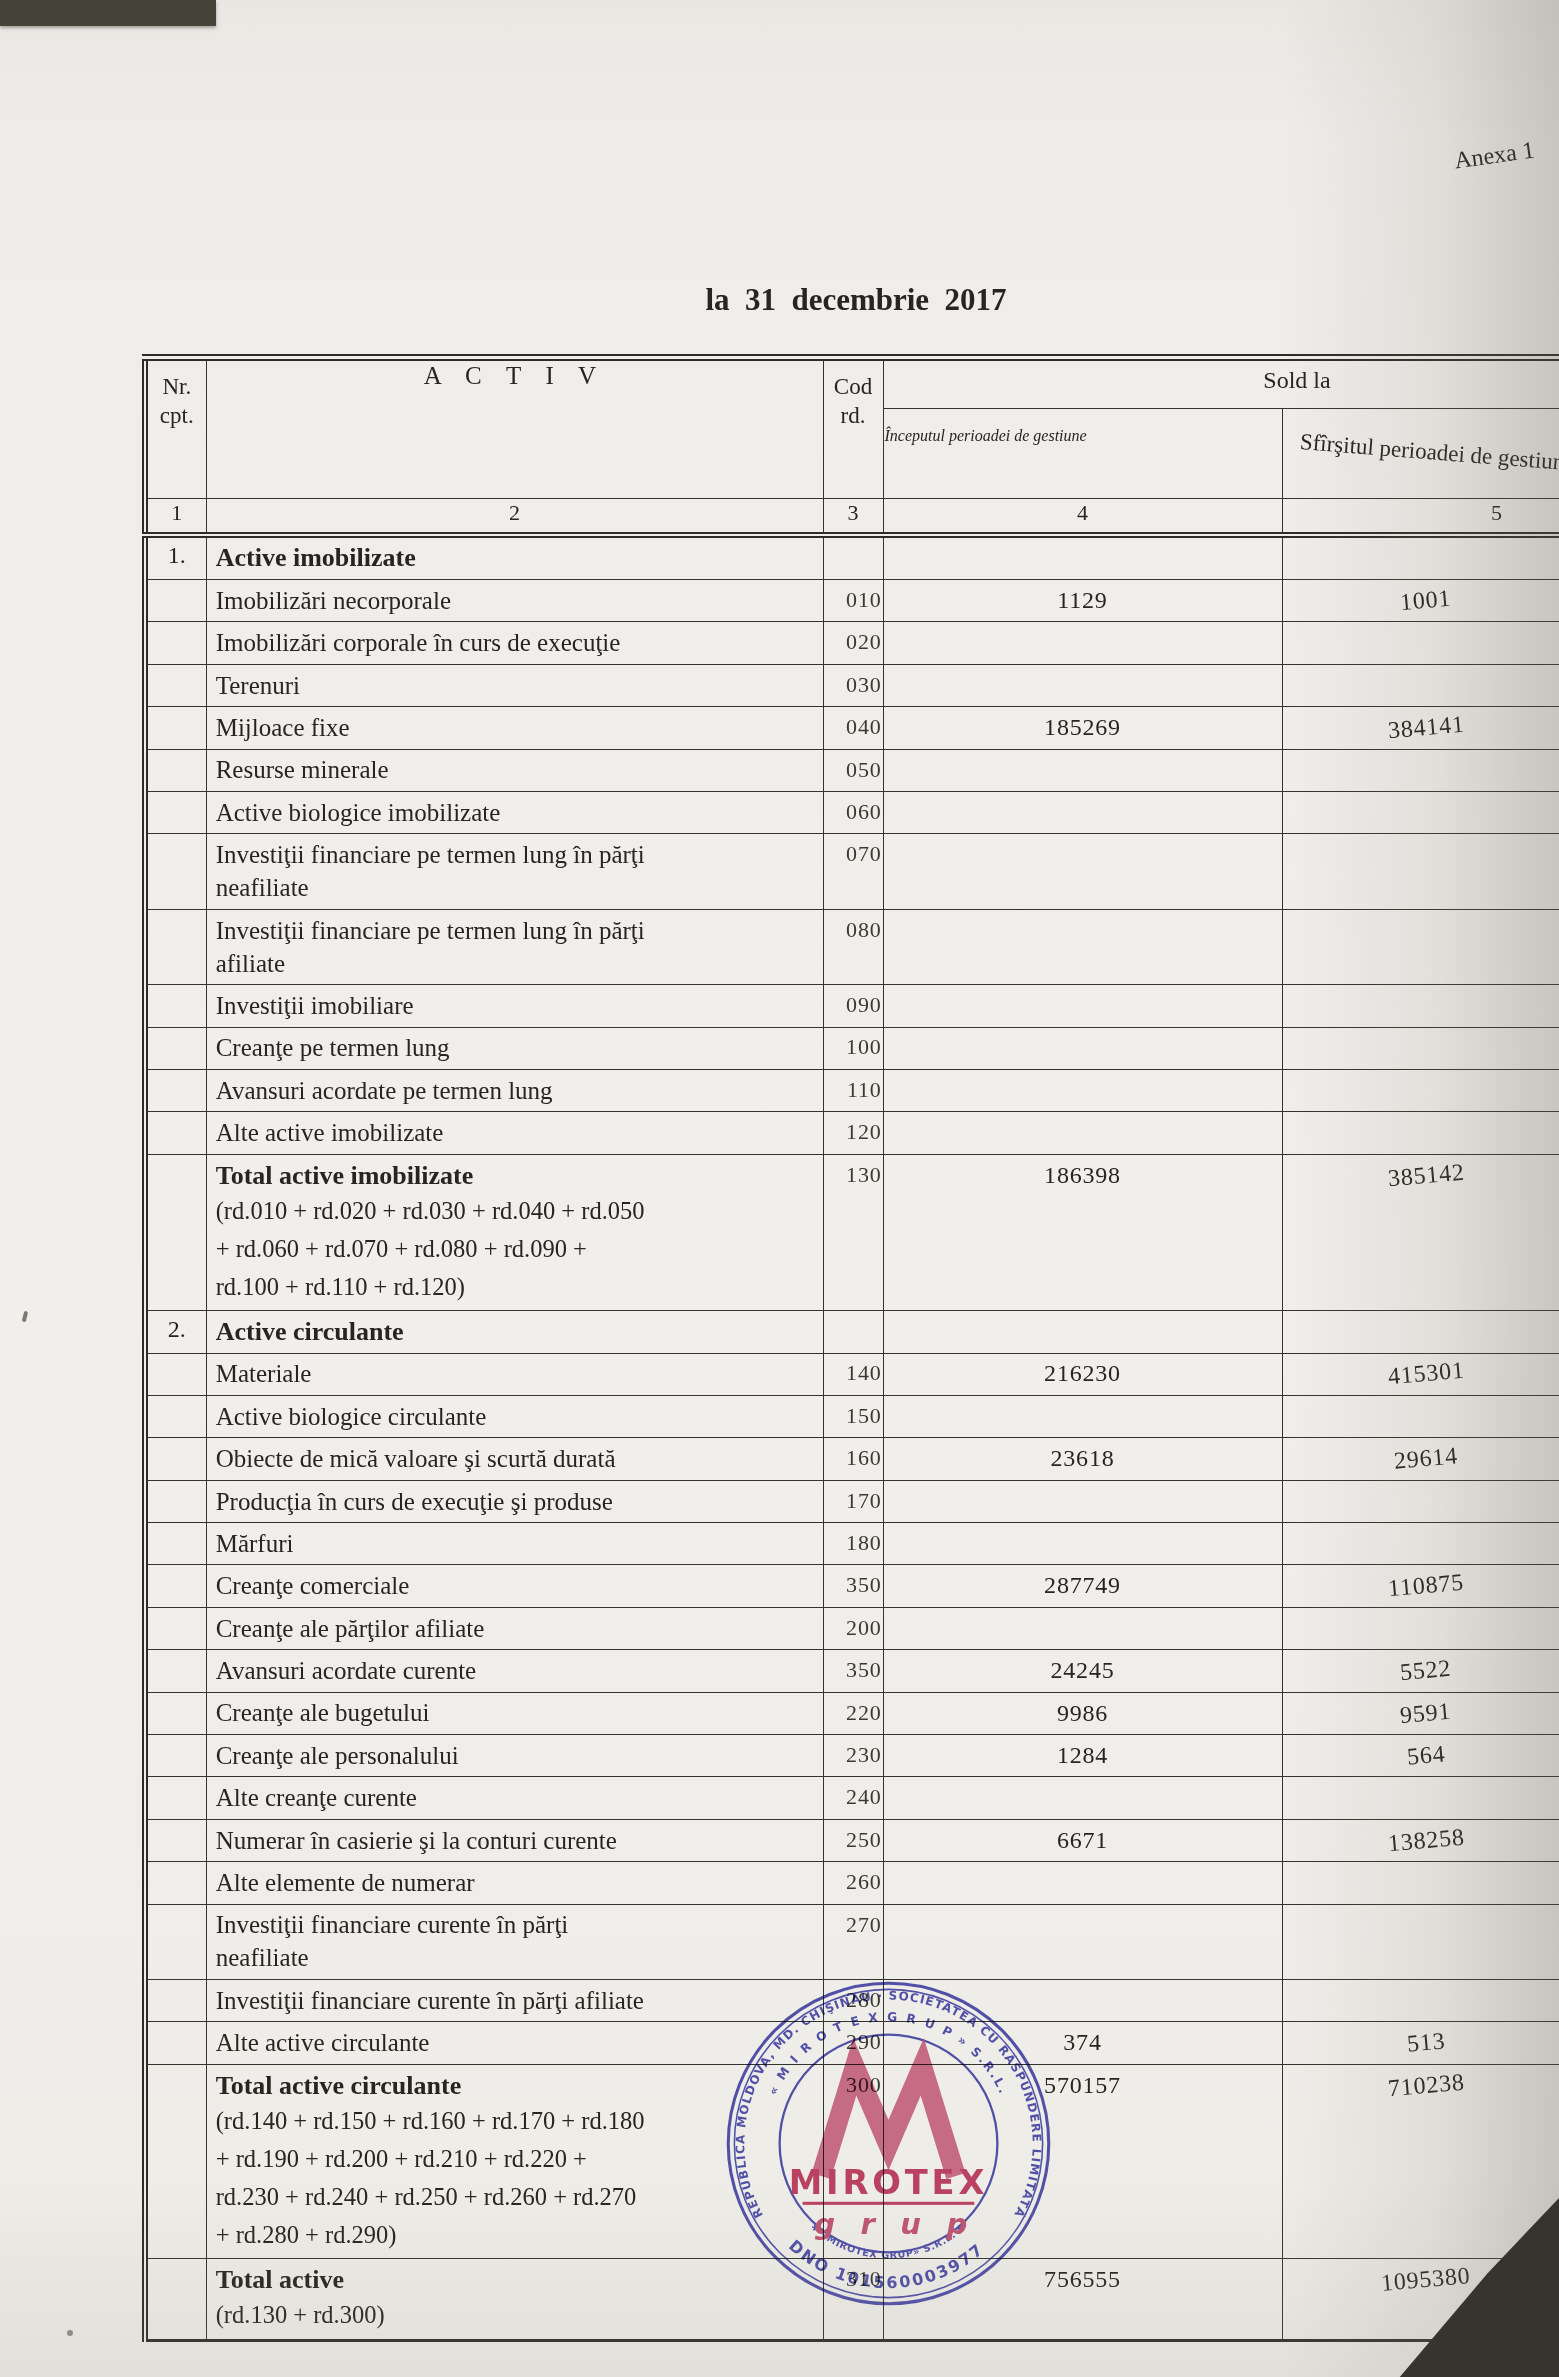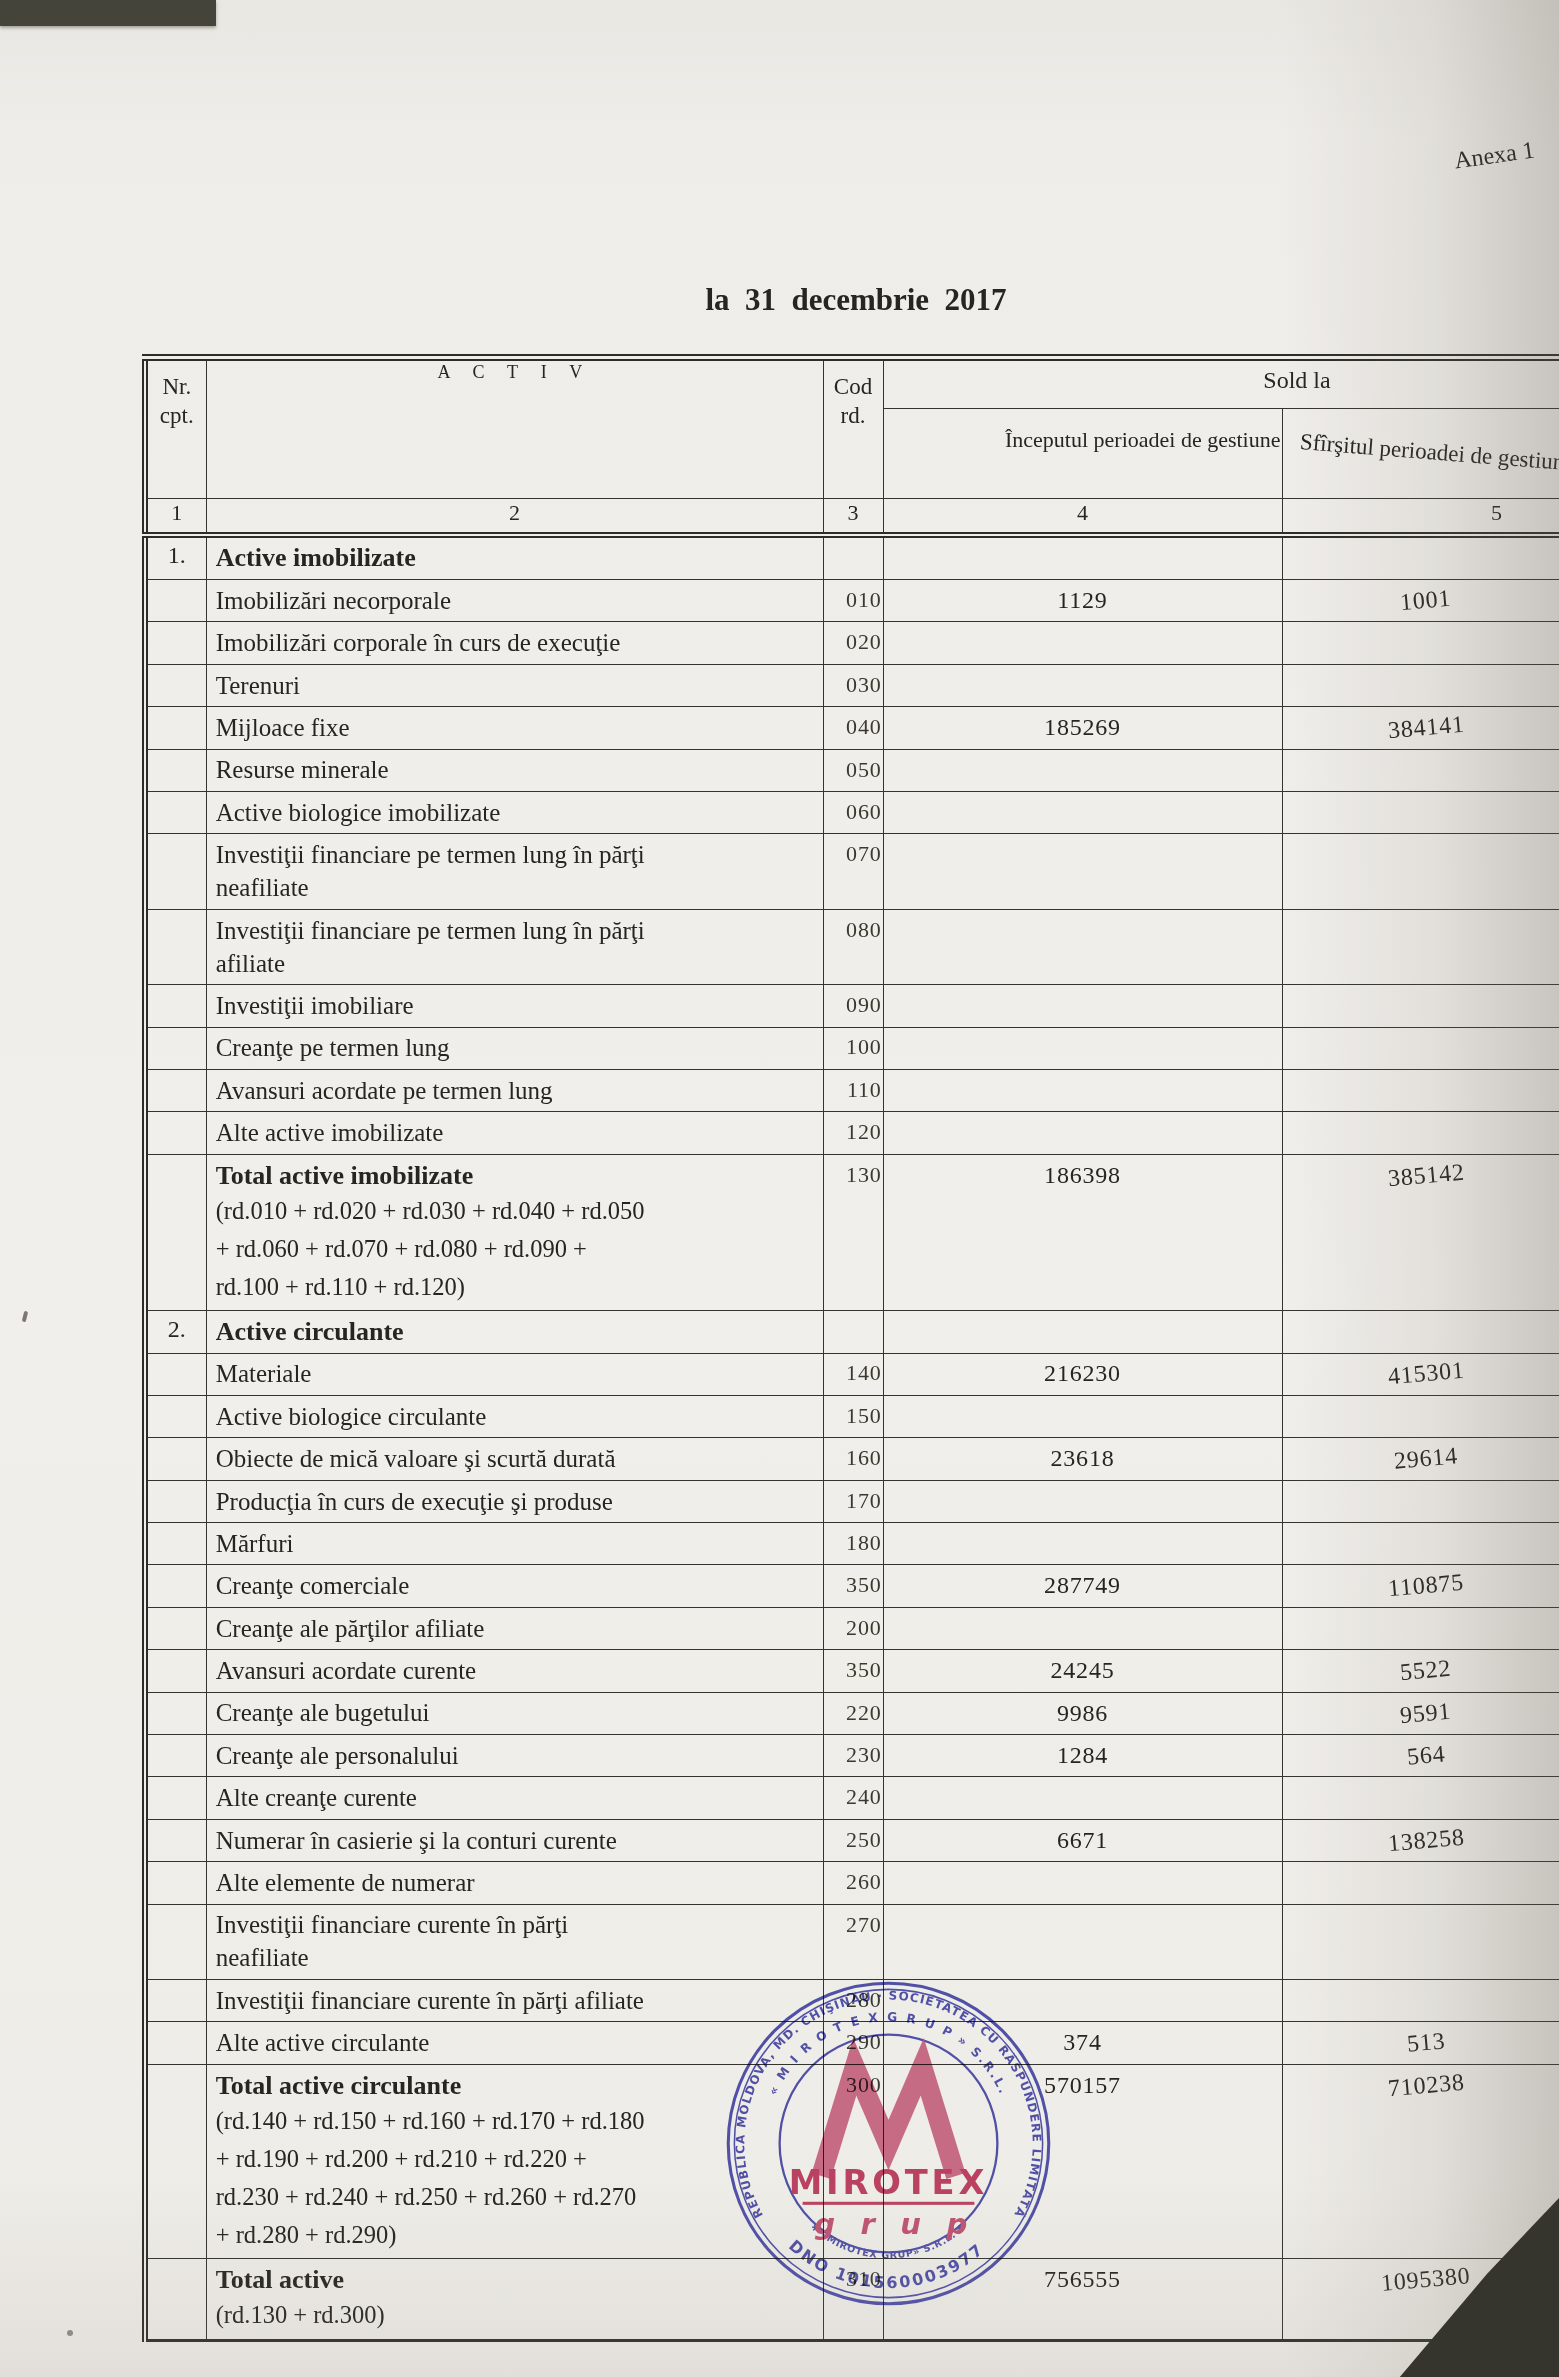--- a/index.html
+++ b/index.html
@@ -27,23 +27,23 @@
     font-size:31px;word-spacing:7.7px;font-weight:bold;}
 
   table.bal{position:absolute;left:142px;top:354px;width:1566px;table-layout:fixed;
     border-collapse:collapse;background:transparent;}
   table.bal{border-top:7.7px double #2d2c27;border-left:6.1px double #2d2c27;border-bottom:3.1px solid #2d2c27;}
   table.bal th,table.bal td{border:1.5px solid #34332d;vertical-align:top;}
   col.c1{width:61px;}col.c2{width:617px;}col.c3{width:60px;}col.c4{width:399px;}col.c5{width:429px;}
 
   thead th{font-weight:normal;font-size:23px;margin-left:20px;}
   .h-nr,.h-cod{white-space:pre-line;text-align:center;line-height:29px;padding-top:10.7px;}
-  .h-activ{text-align:center;letter-spacing:9.2px;font-size:18px;vertical-align:middle;}
+  .h-activ{text-align:center;letter-spacing:9.2px;font-size:25px;vertical-align:middle;}
   .h-sold{text-align:center;height:40px;padding-top:6.1px;font-size:24px;}
-  .h4{text-align:right;height:70px;padding-top:18.4px;font-size:22px;}
+  .h4{text-align:left;height:70px;padding-top:18.4px;font-size:16px;font-style:italic;}
   .h5{text-align:left;padding:20px 0 0 17px;overflow:visible;}
   .h5 span{display:inline-block;white-space:nowrap;font-size:23px;transform:rotate(4.5deg);transform-origin:left center;}
   tr.nums th{height:27.6px;padding:1.5px 0 3.1px 0;text-align:center;font-size:22px;line-height:24.5px;
     border-bottom:6.9px double #2d2c27;}
 
   td.c-nr{text-align:center;font-size:24px;padding-top:4.6px;}
   td.c-label{padding:3.8px 7.7px 4.6px 9.2px;}
   .lbl{font-size:25px;line-height:33px;white-space:pre-line;}
   .lbl.bold{font-weight:bold;font-size:26px;}
   .formula{font-size:24.5px;line-height:38px;white-space:pre-line;}

